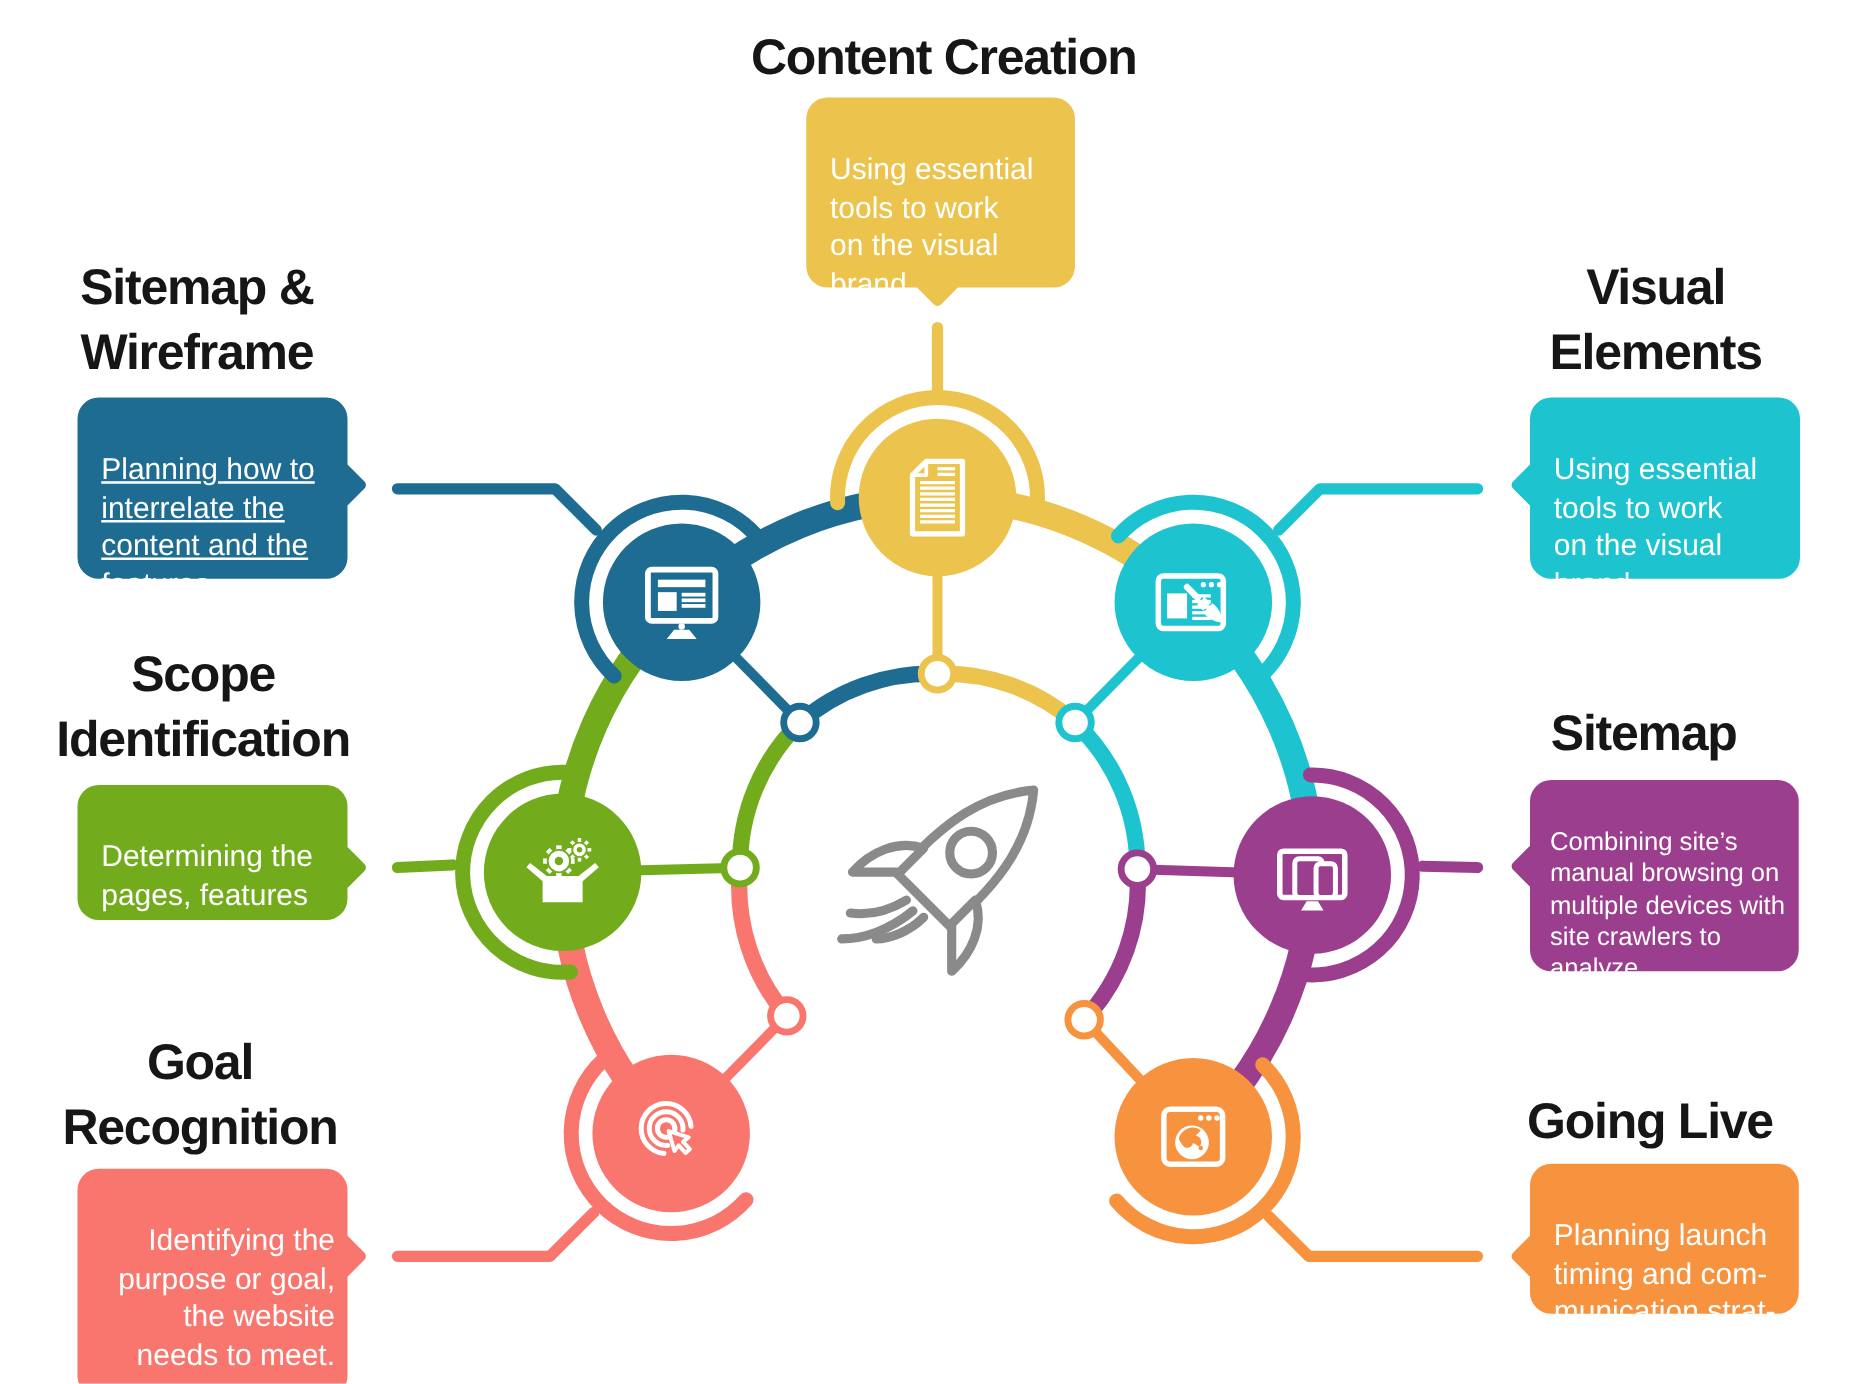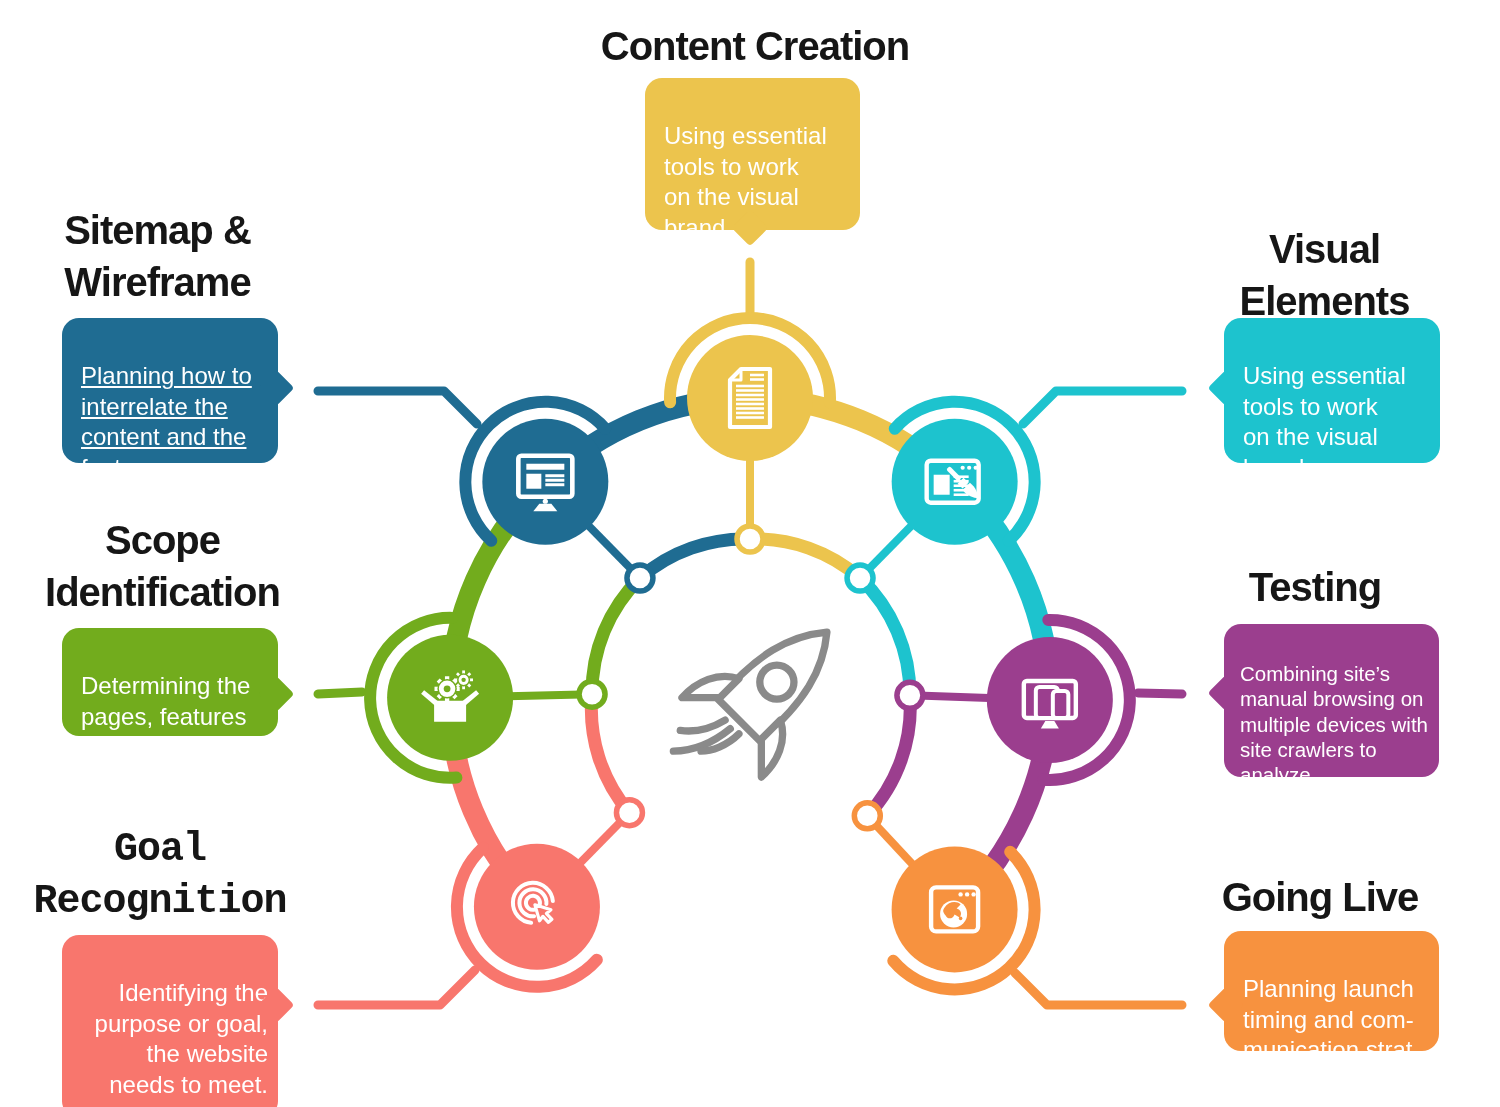--- a/index.html
+++ b/index.html
@@ -7,24 +7,24 @@
     position:relative;width:1500px;height:1107px;background:#fff;overflow:hidden;
     font-family:"Liberation Sans",sans-serif;
   }
   #diagram-svg{position:absolute;left:0;top:0;}
   .stage-title{
     position:absolute;font-weight:700;color:#161616;text-align:center;
     font-size:40px;line-height:1.3;letter-spacing:-1px;white-space:pre-line;
   }
   .t-content{left:540px;top:20px;width:430px;}
   .t-sitemap{left:25px;top:204px;width:265px;}
-  .t-visual{left:1192px;top:204px;width:265px;margin-top:19px;}
+  .t-visual{left:1192px;top:204px;width:265px;}
   .t-scope{left:25px;top:514px;width:275px;}
   .t-testing{left:1190px;top:561px;width:250px;}
-  .t-goal{left:25px;top:824px;width:270px;font-family:Liberation Mono, monospace;}
+  .t-goal{left:25px;top:824px;width:270px;}
   .t-going{left:1180px;top:871px;width:280px;}
 
   .bubble{
     position:absolute;border-radius:17px;color:#fff;box-sizing:border-box;
     font-size:24px;line-height:1.27;padding:13px 10px 10px 19px;white-space:pre-line;
   }
   .bubble .tail{
     position:absolute;width:26px;height:26px;background:inherit;
     transform:rotate(45deg);border-radius:4px;
   }
@@ -195,21 +195,21 @@
  </g>
     </svg>
 
   <div class="stage-title t-content">Content Creation</div>
   <div class="stage-title t-sitemap">Sitemap &amp;
 Wireframe</div>
   <div class="stage-title t-visual">Visual
 Elements</div>
   <div class="stage-title t-scope">Scope
 Identification</div>
-  <div class="stage-title t-testing">Testing</div>
+  <div class="stage-title t-testing">Sitemap</div>
   <div class="stage-title t-goal">Goal
 Recognition</div>
   <div class="stage-title t-going">Going Live</div>
 
   <div class="bubble b-content" style="background: rgb(236, 196, 77);">
     <span>Using essential
 tools to work
 on the visual
 brand.</span>
     <div class="tail"></div>

